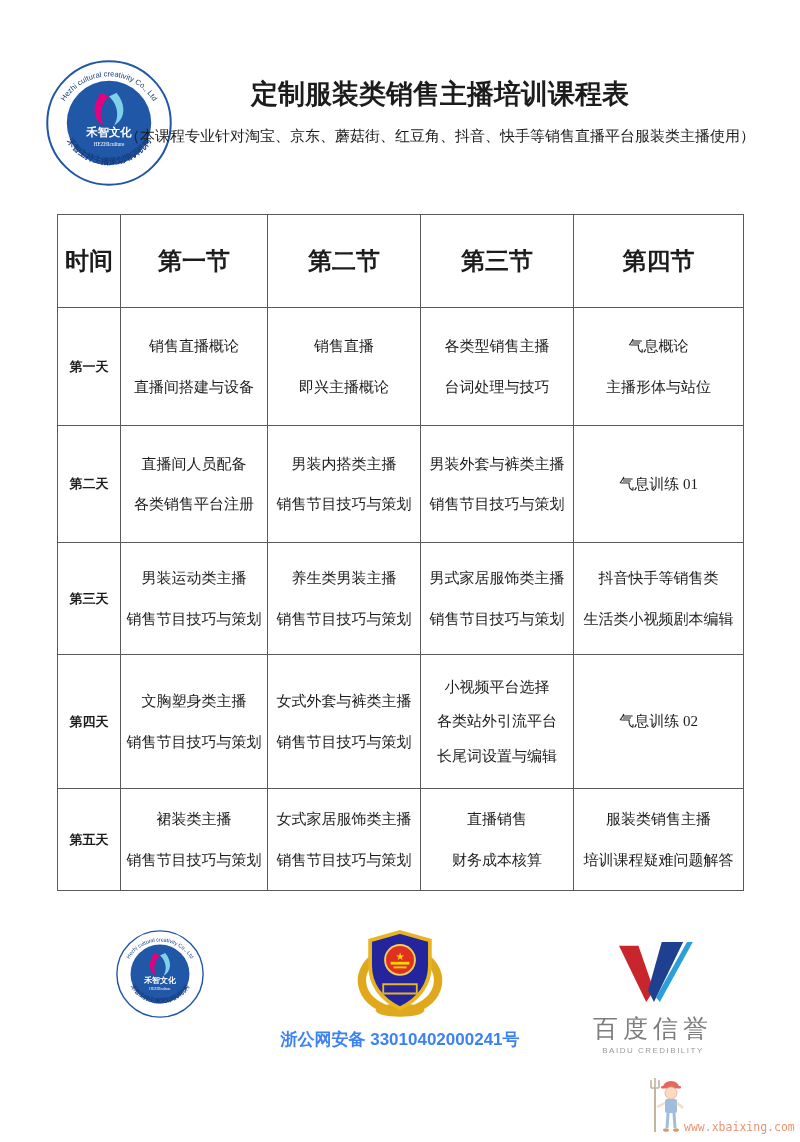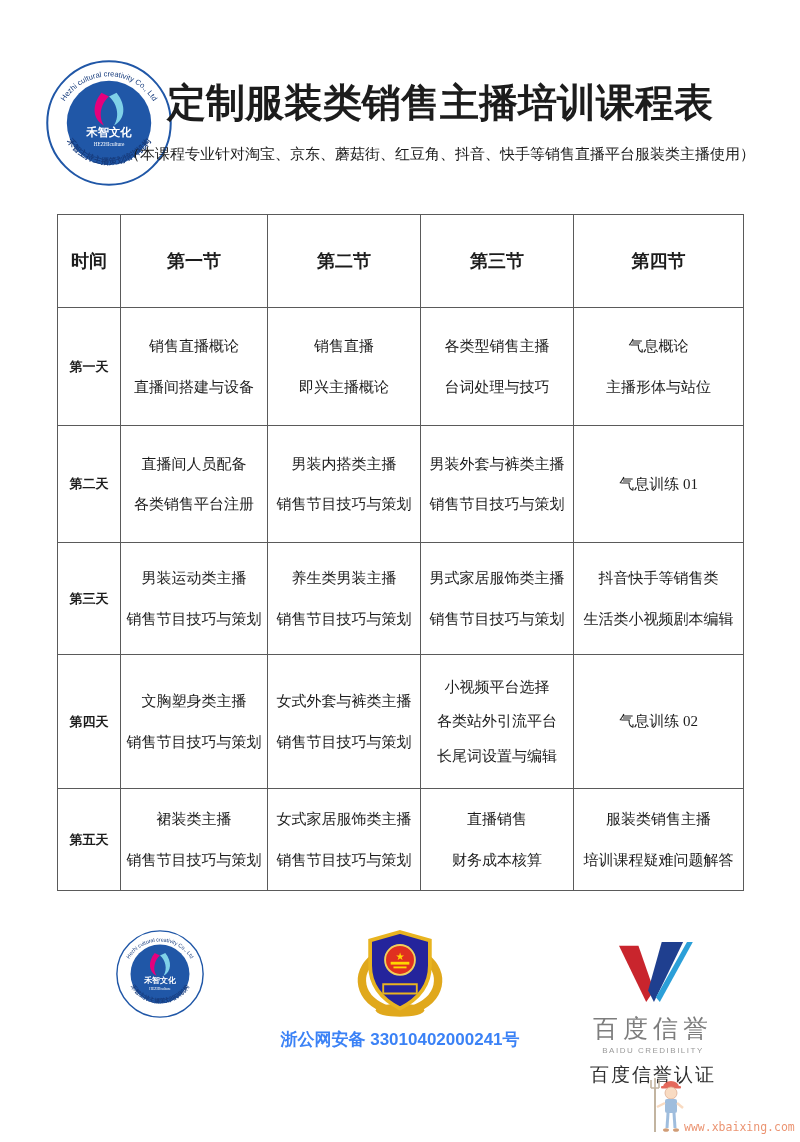--- a/index.html
+++ b/index.html
@@ -4,31 +4,31 @@
 <style>
   html,body { margin:0; padding:0; background:#ffffff; }
   .page {
     position:relative; width:800px; height:1142px; background:#ffffff;
     font-family:"Liberation Serif","DejaVu Serif",serif; color:#1c1c1c; overflow:hidden;
   }
   
   .logo-header { position:absolute; left:46px; top:60px; width:126px; height:126px; }
   .logo-footer { display:inline-block; width:88px; height:88px; }
   .title-block { position:absolute; left:100px; top:76px; width:680px; text-align:center; }
-  .title { font-size:39px; font-weight:bold; letter-spacing:0px; white-space:nowrap; }
+  .title { font-size:27px; font-weight:bold; letter-spacing:0px; white-space:nowrap; }
   .subtitle { margin-top:15px; font-size:15px; font-weight:500; white-space:nowrap; }
   
   .course-table {
     position:absolute; left:57px; top:214px; width:686px;
     border-collapse:collapse; table-layout:fixed;
   }
   .course-table th, .course-table td {
     border:1px solid #5a5a5a; text-align:center; vertical-align:middle; padding:0;
   }
-  .course-table th { font-size:18px; font-weight:600; }
+  .course-table th { font-size:24px; font-weight:600; }
   .day-cell { font-size:13px; font-weight:600; }
   .course-cell { font-size:15px; }
   .course-line { padding:12px 2px; line-height:1.1; }
   .cell-3lines .course-line { padding:9px 2px; }
   
   .footer-left  { position:absolute; left:50px;  top:930px; width:220px; text-align:center; }
   .footer-mid   { position:absolute; left:280px; top:926px; width:240px; text-align:center; }
   .footer-right { position:absolute; left:568px; top:938px; width:170px; text-align:center; }
   .copyright {
     margin-top:6px; font-family:"Liberation Sans","DejaVu Sans",sans-serif;
@@ -241,21 +241,20 @@
   <div class="footer-right">
     <span>
       <svg viewBox="0 0 90 70" width="88" height="68">
         <polygon points="10,8 30,8 46,54 38,66" fill="#c9252d"></polygon>
         <polygon points="54,4 76,4 46,66 40,54" fill="#1f3f8f"></polygon>
         <polygon points="80,4 86,4 52,66 48,61" fill="#2b9fd8"></polygon>
       </svg>
     </span>
     <div class="baidu-cn">百度信誉</div>
     <div class="baidu-en">BAIDU CREDIBILITY</div>
-    <div class="baidu-cert">百度信誉认证</div>
   </div>
 
   <div class="watermark">
     <span class="farmer">
       <svg viewBox="0 0 40 60" width="44" height="60">
         <line x1="7" y1="12" x2="7" y2="56" stroke="#b8a890" stroke-width="2"></line>
         <path d="M3,12 V4 M7,12 V2 M11,12 V4 M3,12 H11" stroke="#b8a890" stroke-width="1.6" fill="none"></path>
         <path d="M15,11 A8,6 0 0 1 31,11 Z" fill="#e05040"></path>
         <rect x="13" y="10" width="20" height="2.5" rx="1" fill="#e05040"></rect>
         <circle cx="23" cy="17" r="6" fill="#f8d5b8" stroke="#d8a080" stroke-width="0.8"></circle>

